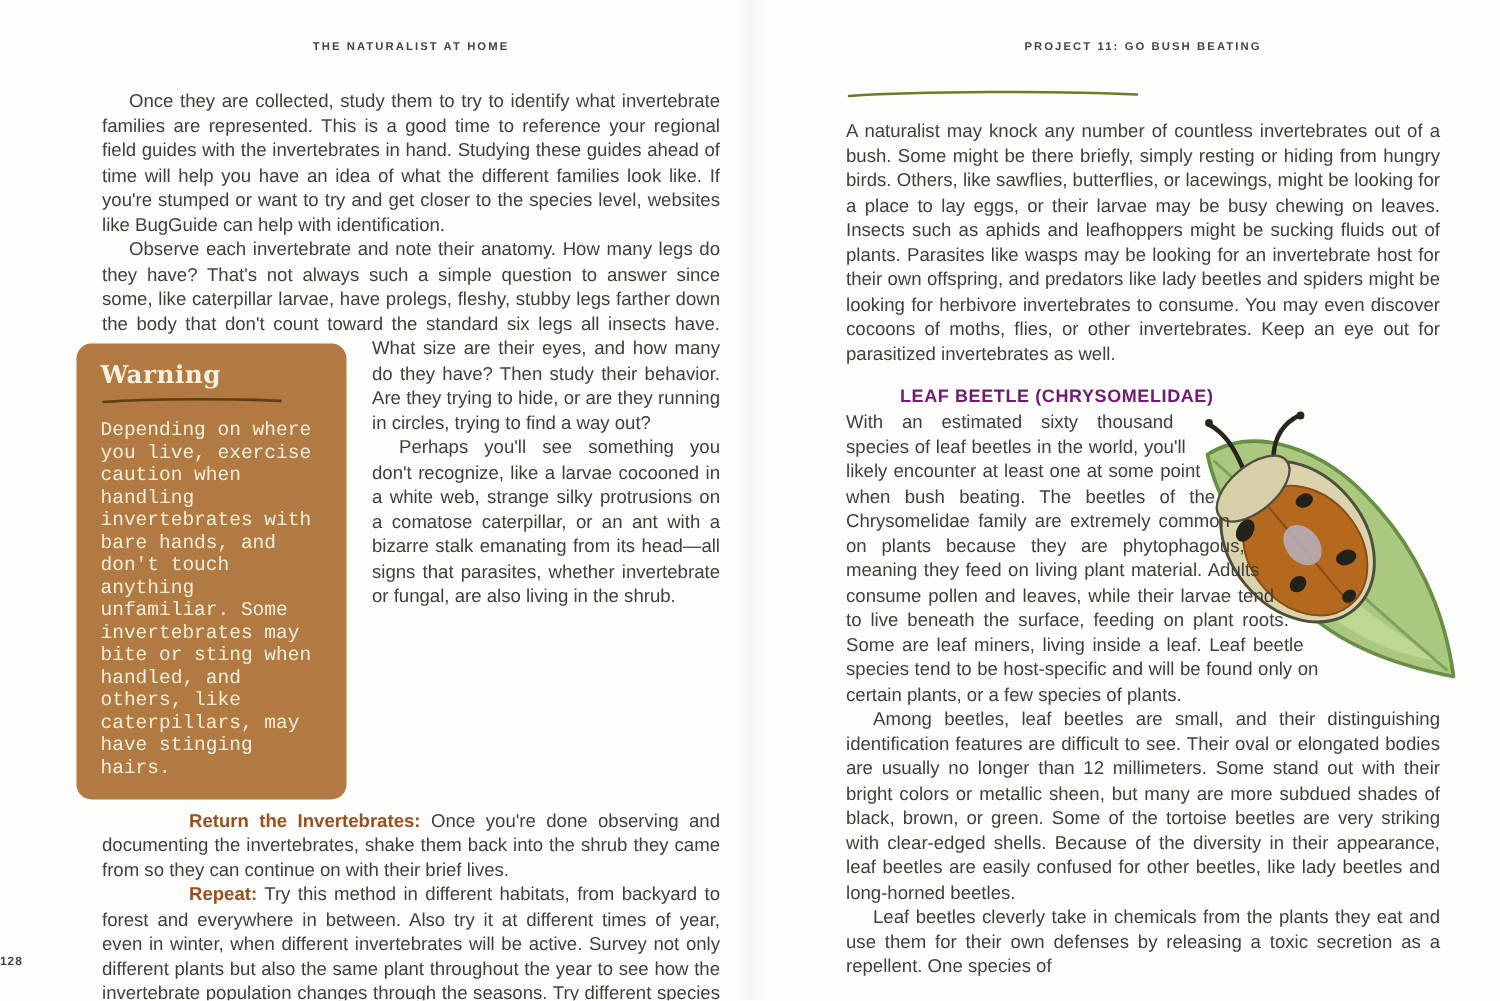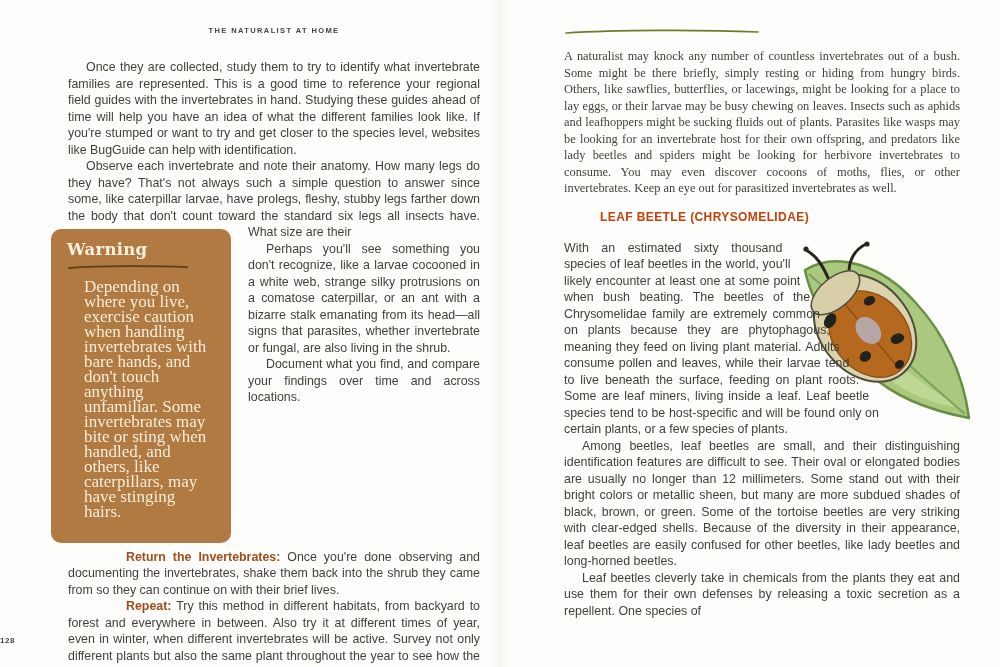--- a/index.html
+++ b/index.html
@@ -19,56 +19,56 @@
     color:#45443e;margin-bottom:24px;white-space:nowrap;
   }
   p{margin:0;font-size:12.4px;line-height:16.5px;text-align:justify;}
   .indent{text-indent:18px;}
   .clear{clear:both;}
   .lead{color:#9c4f1d;font-weight:bold;padding-left:40px;}
 
   
   .warning{
     float:left;display:block;width:180px;box-sizing:border-box;
-    margin:5px 17px 6px -17px;padding:13px 16px 24px;
+    margin:5px 17px 6px -17px;padding:13px 16px 14px;
     background:#b07a42;border-radius:10px;text-indent:0;text-align:left;
   }
   .warning-title{
     display:block;font-family:"DejaVu Serif",serif;font-weight:bold;
     font-size:16.5px;letter-spacing:0.3px;color:#f8f1de;
   }
   .warning-rule{display:block;margin:5px 0 9px;}
   .warning-text{
-    display:block;font-family:Liberation Serif, serif;font-size:17px;
-    line-height:15px;color:#f6eedb;margin-left:17px;
+    display:block;font-family:Liberation Mono, monospace;font-size:13px;
+    line-height:15px;color:#f6eedb;
   }
 
   
   .section-title{
     margin:4px 0 0;font-family:"DejaVu Serif",serif;font-weight:bold;
     font-size:18.5px;letter-spacing:0.2px;color:#6e7c25;
   }
   .title-rule{display:block;margin:2px 0 13px;}
   .subhead{
-    margin:13px 0 16px;font-size:12px;font-weight:bold;
-    letter-spacing:0.4px;color:#c2410c;padding-left:36px;
+    margin:13px 0 2px;font-size:12px;font-weight:bold;
+    letter-spacing:0.4px;color:#701a75;padding-left:36px;
   }
 
   
   .illo{
     float:right;width:205px;height:186px;
     margin:0 -18px 4px 8px;
     shape-outside:polygon(14% 0%, 100% 0%, 100% 100%, 72% 100%);
     shape-margin:10px;
   }
   .page-num{
     position:absolute;bottom:22px;left:0;right:0;text-align:left;
     font-size:8px;font-weight:bold;letter-spacing:0.6px;color:#45443e;
   }
-  .rp-p1{margin-bottom:0;font-family:Liberation Serif, serif;}
+  .rp-p1{margin-bottom:0;}
 </style>
 </head>
 <body>
 
 <div class="spread">
 
   <div class="page page-left">
     <div class="running-head">THE NATURALIST AT HOME</div>
 
     <div>
@@ -76,39 +76,40 @@
 
       <p class="indent">
         <span>Observe each invertebrate and note their anatomy. How many legs do they have? That's not always such a simple question to answer since some, like caterpillar larvae, have prolegs, fleshy, stubby legs farther down the body that don't count toward the standard six legs all insects have. What size are their</span>
         <span class="warning">
           <span class="warning-title">Warning</span>
           <svg class="warning-rule" width="122" height="6" viewBox="0 0 122 6">
             <path d="M2,4 C34,1.6 90,1.8 120,3.2" stroke="#5f3d17" stroke-width="1.8" fill="none" stroke-linecap="round"></path>
           </svg>
           <span class="warning-text">Depending on where you live, exercise caution when handling invertebrates with bare hands, and don't touch anything unfamiliar. Some invertebrates may bite or sting when handled, and others, like caterpillars, may have stinging hairs.</span>
         </span>
+        <span>eyes, and how many do they have? Then study their behavior. Are they trying to hide, or are they running in circles, trying to find a way out?</span>
       </p>
 
       <p class="indent"><span>Perhaps you'll see something you don't recognize, like a larvae cocooned in a white web, strange silky protrusions on a comatose caterpillar, or an ant with a bizarre stalk emanating from its head—all signs that parasites, whether invertebrate or fungal, are also living in the shrub.</span></p>
-      <p class="indent"><span>Document what you find, and compare your findings over time and across locations.</span></p>
 
       <p class="indent clear">
         <b class="lead">Return the Invertebrates:</b>
         <span>Once you're done observing and documenting the invertebrates, shake them back into the shrub they came from so they can continue on with their brief lives.</span>
       </p>
       <p class="indent">
         <b class="lead">Repeat:</b>
         <span>Try this method in different habitats, from backyard to forest and everywhere in between. Also try it at different times of year, even in winter, when different invertebrates will be active. Survey not only different plants but also the same plant throughout the year to see how the invertebrate population changes through the seasons. Try different species of shrubs because many invertebrates, especially sawfly and butterfly and moth larvae, have specific host plants, the genus or species they prefer to feed on.</span>
       </p>
     </div>
 
     <div class="page-num">128</div>
   </div>
 
   <div class="page page-right">
+    <div class="running-head">PROJECT 11: GO BUSH BEATING</div>
 
     <svg class="title-rule" width="196" height="7" viewBox="0 0 196 7">
       <path d="M2,5 C50,1.8 140,1.6 194,4" stroke="#6e7c25" stroke-width="1.7" fill="none" stroke-linecap="round"></path>
     </svg>
 
     <p class="rp-p1"><span>A naturalist may knock any number of countless invertebrates out of a bush. Some might be there briefly, simply resting or hiding from hungry birds. Others, like sawflies, butterflies, or lacewings, might be looking for a place to lay eggs, or their larvae may be busy chewing on leaves. Insects such as aphids and leafhoppers might be sucking fluids out of plants. Parasites like wasps may be looking for an invertebrate host for their own offspring, and predators like lady beetles and spiders might be looking for herbivore invertebrates to consume. You may even discover cocoons of moths, flies, or other invertebrates. Keep an eye out for parasitized invertebrates as well.</span></p>
 
     <h2 class="subhead">LEAF BEETLE (CHRYSOMELIDAE)</h2>
 
     <div>

